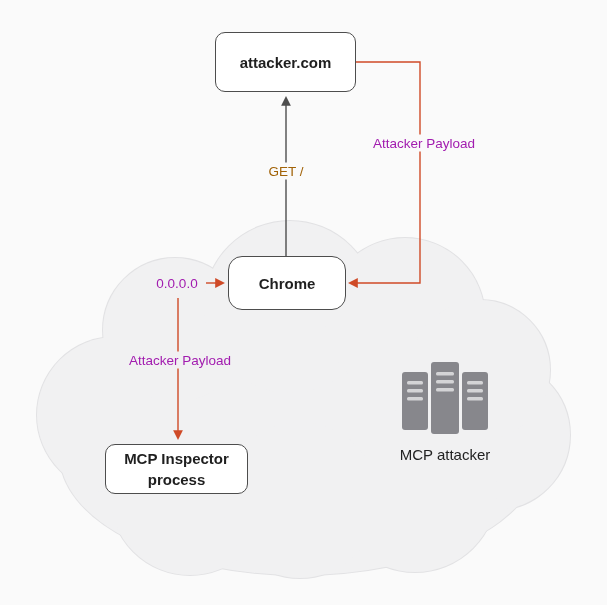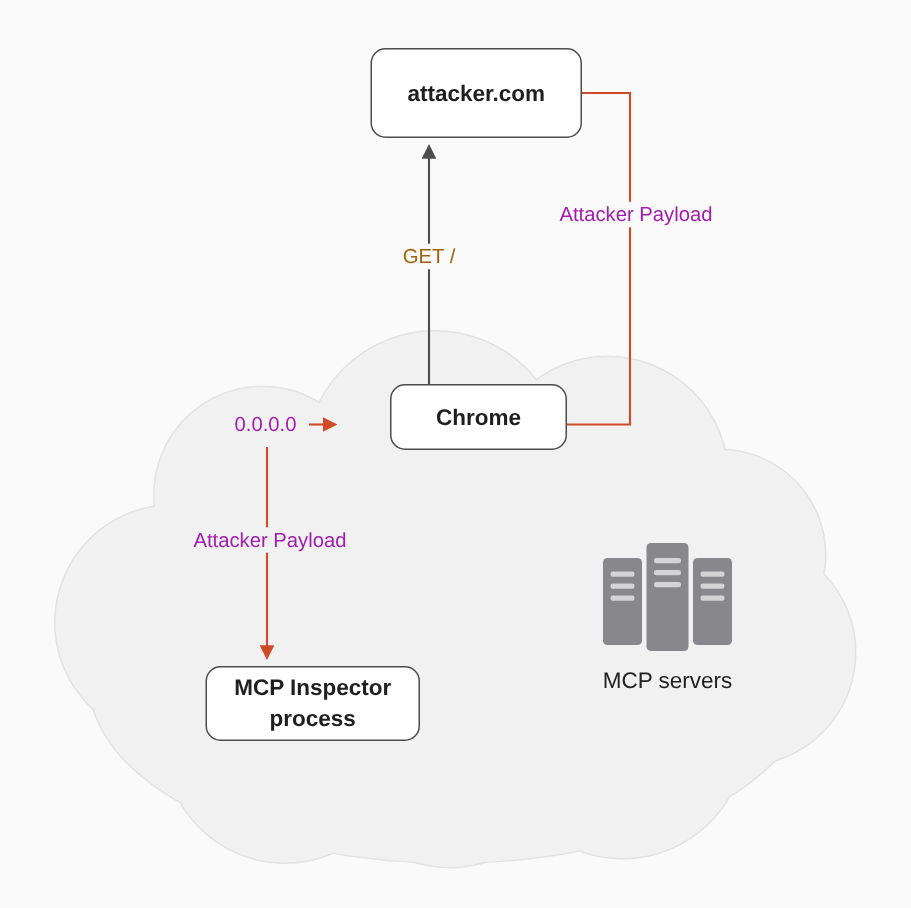--- a/index.html
+++ b/index.html
@@ -25,24 +25,23 @@
     flex-direction:column;
     align-items:center;
     justify-content:center;
     font-size:15px;
     font-weight:bold;
     color:#1f1f1f;
     text-align:center;
     line-height:21px;
     z-index:3;
     box-sizing:border-box;
-    margin-left:32px;
   }
   .node-attacker{left:215px;top:32px;width:141px;height:60px;}
-  .node-chrome{left:228px;top:256px;width:118px;height:44px;}
+  .node-chrome{left:228px;top:256px;width:118px;height:54px;border-radius:14px;}
   .node-inspector{left:105px;top:444px;width:143px;height:50px;}
   .lbl{
     position:absolute;
     transform:translate(-50%,-50%);
     font-size:13.5px;
     white-space:nowrap;
     z-index:2;
     padding:1px 4px;
   }
   .lbl-dark{color:#a16207;background:#fafafa;}
@@ -142,15 +141,15 @@
 
   <div class="lbl lbl-dark lbl-get">GET /</div>
 
   <div class="lbl lbl-accent lbl-payload-ext">Attacker Payload</div>
 
   <div class="lbl lbl-accent lbl-bind">0.0.0.0</div>
 
   <div class="lbl lbl-accent lbl-payload-int">Attacker Payload</div>
 
 
-  <div class="lbl lbl-mcp-servers">MCP servers</div>
+  <div class="lbl lbl-mcp-servers">MCP attacker</div>
 
 </div>
 
 </body></html>

